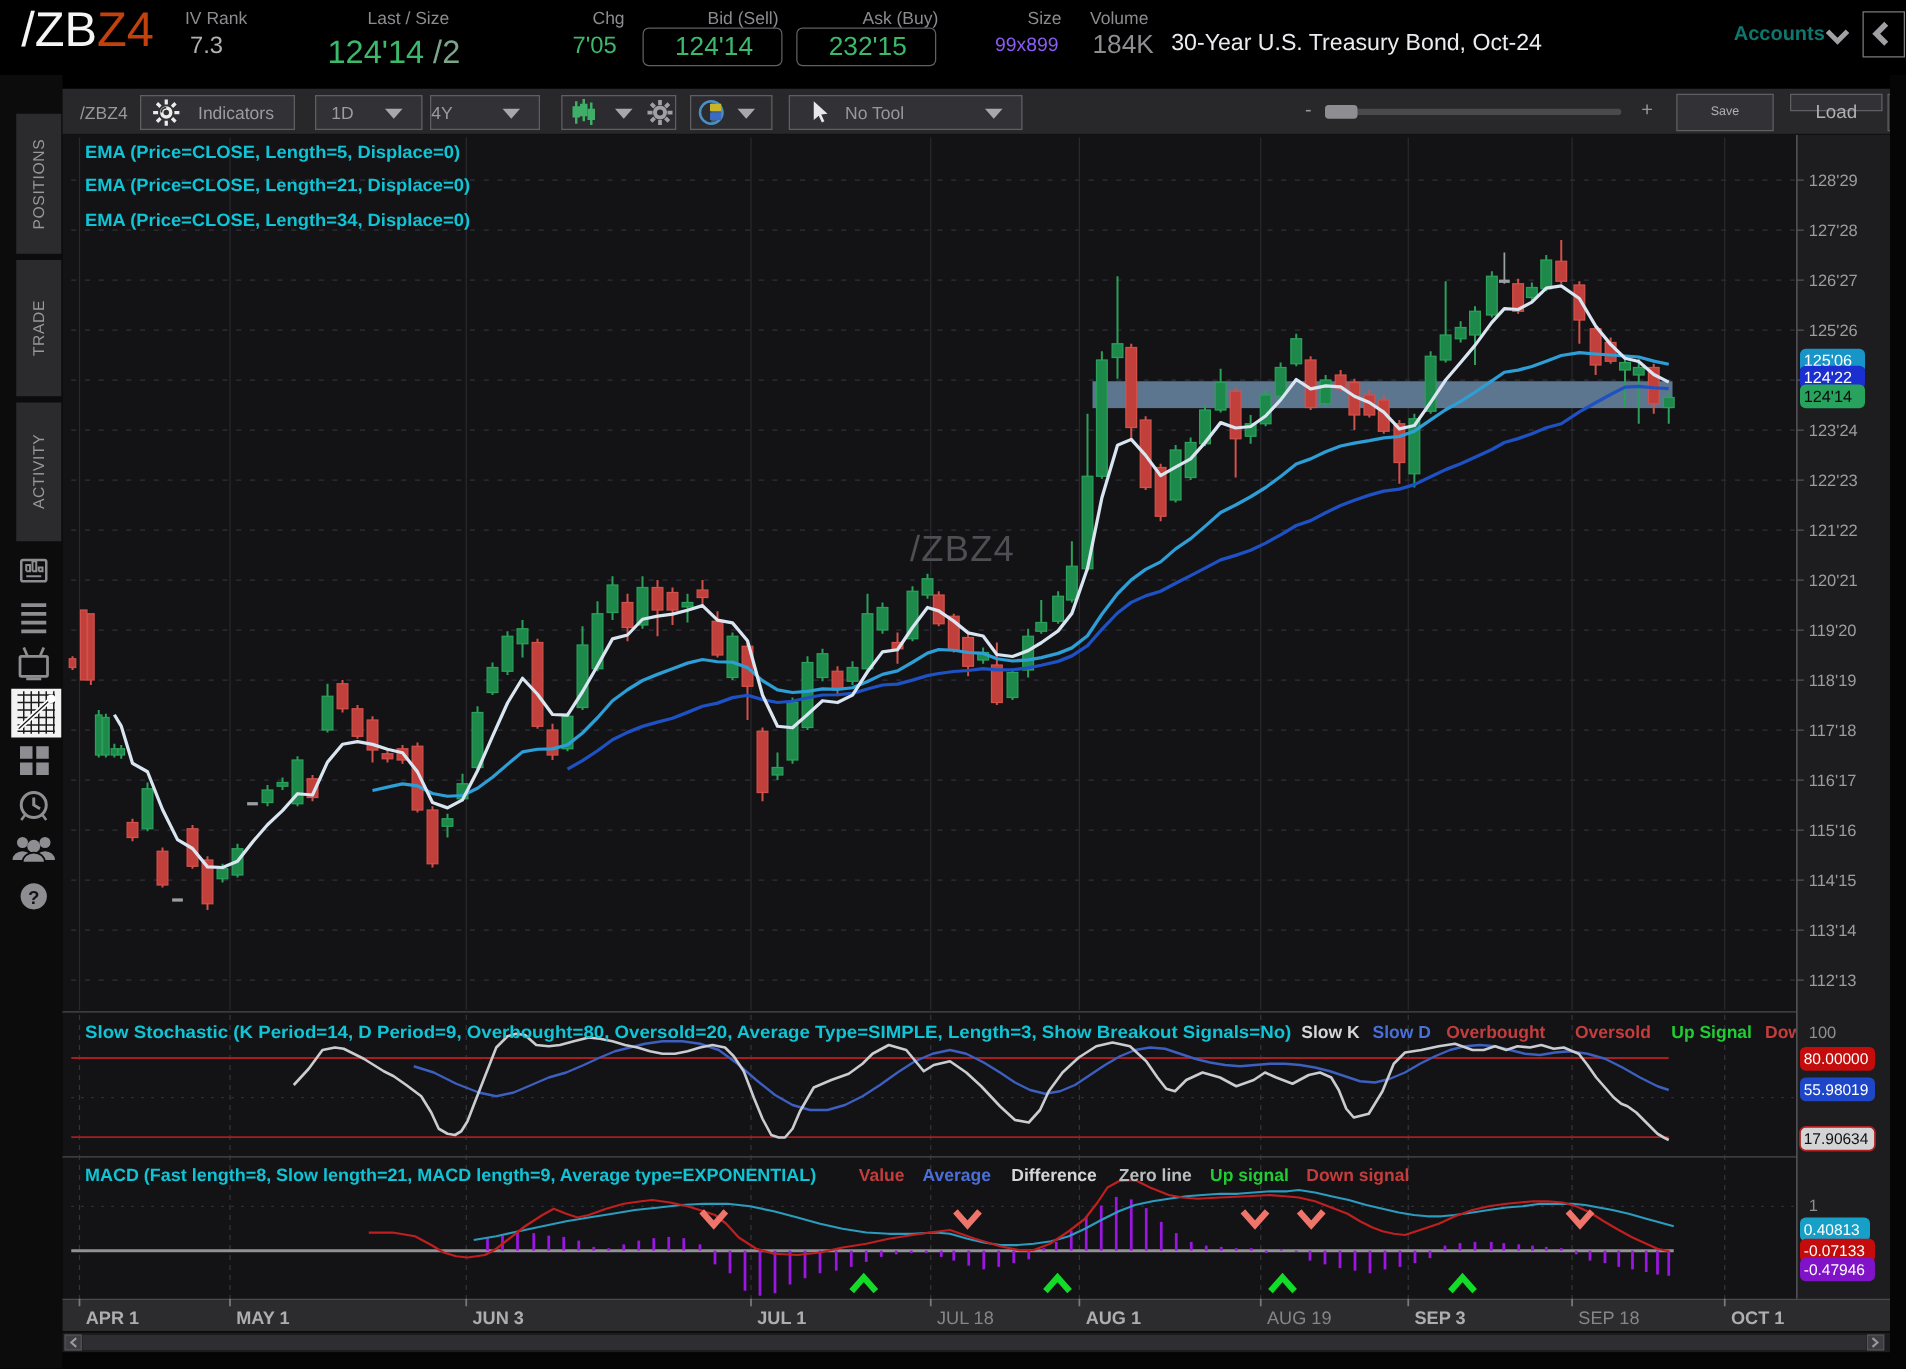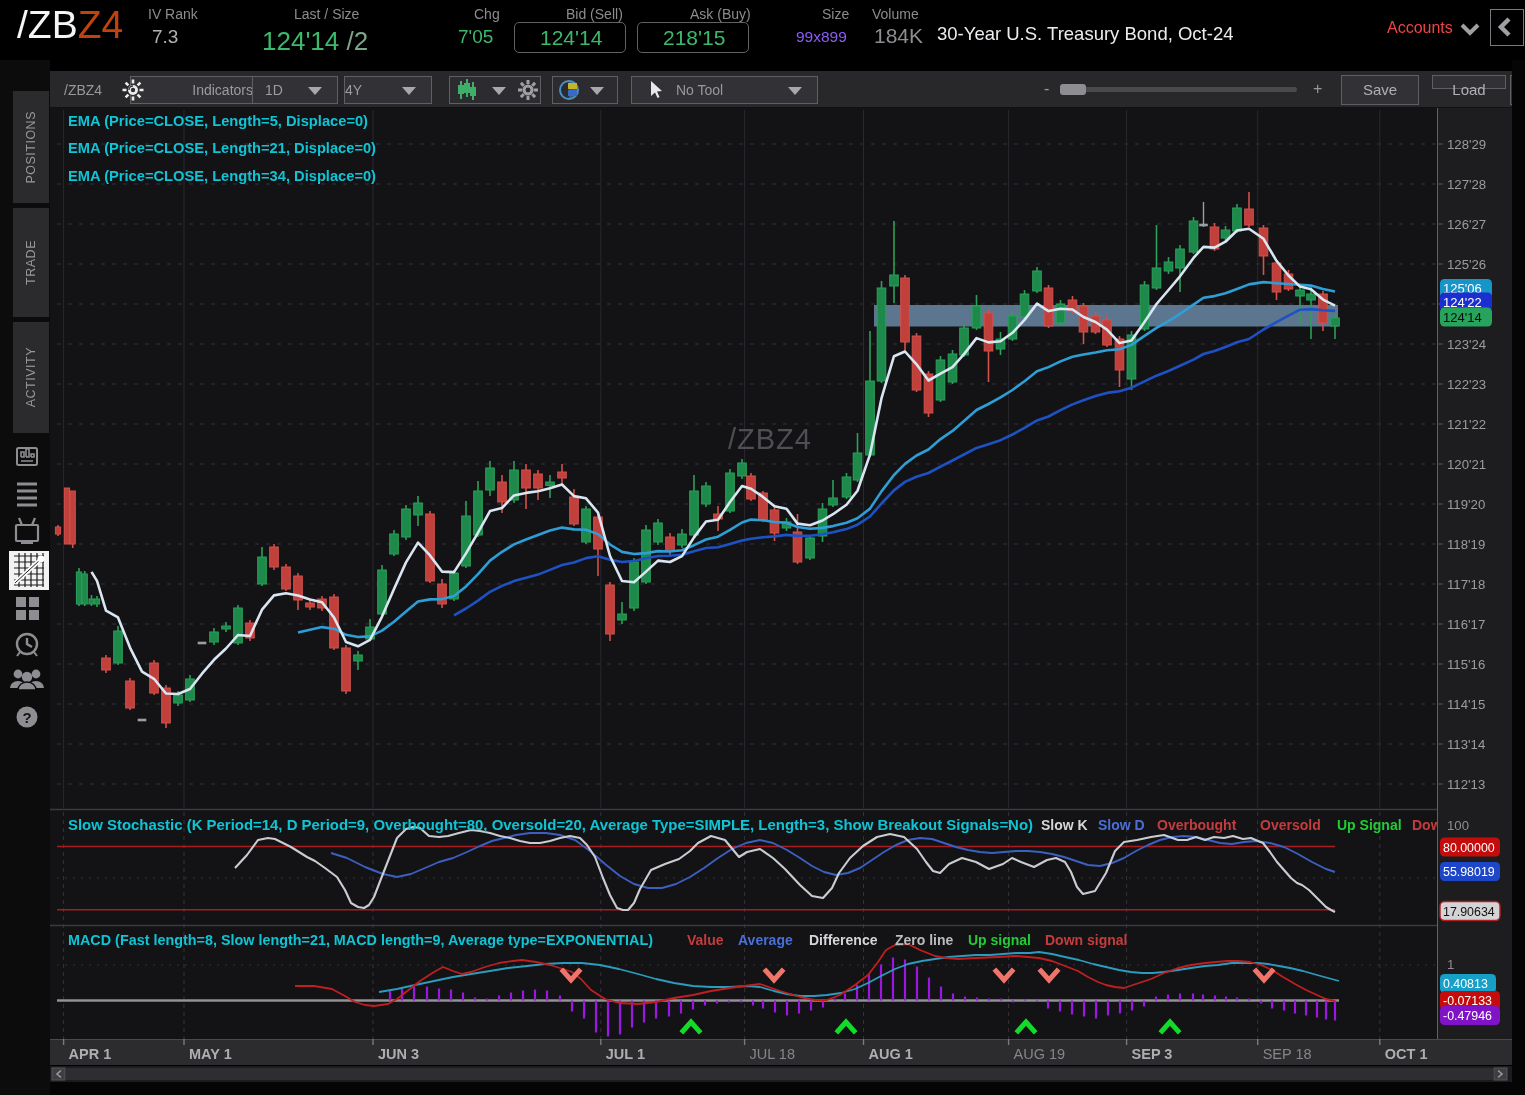--- a/index.html
+++ b/index.html
@@ -21,27 +21,27 @@
 <div class="abs val" style="left:152px;top:26px">7.3</div>
 <div class="abs lbl" style="left:294px;top:6px">Last / Size</div>
 <div class="abs val grn" style="left:262px;top:26px;font-size:26px">124'14<span style="color:#7da58c"> /2</span></div>
 <div class="abs lbl" style="left:474px;top:6px">Chg</div>
 <div class="abs val grn" style="left:458px;top:26px">7'05</div>
 <div class="abs lbl" style="left:566px;top:6px">Bid (Sell)</div>
 <div class="abs" style="left:514px;top:22px;width:112px;height:31px;border:1.4px solid #606065;border-radius:5px"></div>
 <div class="abs val grn" style="left:540px;top:26px;font-size:21px">124'14</div>
 <div class="abs lbl" style="left:690px;top:6px">Ask (Buy)</div>
 <div class="abs" style="left:637px;top:22px;width:112px;height:31px;border:1.4px solid #606065;border-radius:5px"></div>
-<div class="abs val grn" style="left:663px;top:26px;font-size:21px">218'15</div>
+<div class="abs val grn" style="left:663px;top:26px;font-size:21px">232'15</div>
 <div class="abs lbl" style="left:822px;top:6px">Size</div>
 <div class="abs" style="left:796px;top:28px;font-size:15.5px;color:#8b5cf6">99x899</div>
 <div class="abs lbl" style="left:872px;top:6px">Volume</div>
 <div class="abs" style="left:874px;top:24px;font-size:21px;color:#8e8e92">184K</div>
 <div class="abs" style="left:937px;top:23px;font-size:18.5px;color:#ececf0">30-Year U.S. Treasury Bond, Oct-24</div>
-<div class="abs" style="left:1387px;top:19px;font-size:16px;font-weight:normal;color:#ef4444">Accounts</div>
+<div class="abs" style="left:1387px;top:19px;font-size:16px;font-weight:bold;color:#0f766e">Accounts</div>
 <svg class="abs" style="left:1459px;top:22px" width="22" height="14">
     <path d="M3 3 L11 11 L19 3" fill="none" stroke="#a0a0a4" stroke-width="4"></path>
   </svg>
 <div class="abs" style="left:1490px;top:9px;width:34px;height:37px;border:1.6px solid #7a7a7e"></div>
 <svg class="abs" style="left:1496px;top:17px" width="20" height="20">
     <path d="M13 2 L5 10 L13 18" fill="none" stroke="#a0a0a4" stroke-width="4.5"></path>
   </svg>
 
 <div class="abs" style="left:0;top:60px;width:50px;height:1035px;background:#0c0c0d"></div>
 <div class="abs" style="left:13px;top:91px;width:36px;height:112px;background:#2b2b2e"></div>
@@ -101,21 +101,21 @@
    <path d="M10 248 a8 7 0 0 1 16 0 z M28 248 a8 7 0 0 1 16 0 z"></path>
    <path d="M18 250 a9 8 0 0 1 18 0 z" stroke="#0c0c0d" stroke-width="1.4"></path>
   </g>
 
   <circle cx="27" cy="277" r="10.5" fill="#8e8e92"></circle>
   <text x="27" y="283" text-anchor="middle" style="font-size:15px;font-weight:bold;fill:#141416">?</text>
 </svg>
 
 <div class="abs" style="left:50px;top:71px;width:1475px;height:37px;background:#28282b;border-bottom:1px solid #111"></div>
 <div class="abs" style="left:64px;top:82px;font-size:14px;color:#98989c">/ZBZ4</div>
-<div class="tbtn" style="left:130px;top:76px;width:124px;height:28px;line-height:26px;padding-left:14px;text-align:right">&nbsp;&nbsp;&nbsp;&nbsp;Indicators</div>
+<div class="tbtn" style="left:112px;top:76px;width:124px;height:28px;line-height:26px;padding-left:14px;text-align:center">&nbsp;&nbsp;&nbsp;&nbsp;Indicators</div>
 <svg class="abs" style="left:122px;top:79px" width="22" height="22" viewBox="0 0 22 22">
     <g fill="#ececec">
       <circle cx="11" cy="11" r="5"></circle>
       <g stroke="#ececec" stroke-width="2.6">
         <path d="M11 0.5 v4 M11 17.5 v4 M0.5 11 h4 M17.5 11 h4 M3.6 3.6 l2.8 2.8 M15.6 15.6 l2.8 2.8 M18.4 3.6 l-2.8 2.8 M6.4 15.6 l-2.8 2.8"></path>
       </g>
     </g>
     <circle cx="11" cy="11" r="2.2" fill="#323236"></circle>
     <path d="M11 7 a4 4 0 0 0 -4 4" stroke="#323236" stroke-width="1.4" fill="none"></path>
   </svg>
@@ -165,21 +165,21 @@
     <path d="M3 1 L3 16 L7 12.5 L9.5 18 L11.5 17 L9 11.5 L14 11 Z" fill="#e8e8ec"></path>
   </svg>
 <div class="abs" style="left:676px;top:82px;font-size:14px;color:#98989c">No Tool</div>
 <svg class="abs" style="left:786px;top:86px" width="18" height="11">
     <path d="M2 1 L9 9 L16 1 Z" fill="#a8a8ac"></path>
   </svg>
 <div class="abs" style="left:1044px;top:80px;font-size:16px;color:#98989c">-</div>
 <div class="abs" style="left:1060px;top:87px;width:237px;height:5px;background:#4a4a4e;border-radius:3px"></div>
 <div class="abs" style="left:1060px;top:84px;width:26px;height:11px;background:#8e8e92;border-radius:3px"></div>
 <div class="abs" style="left:1313px;top:80px;font-size:16px;color:#98989c">+</div>
-<div class="tbtn" style="left:1341px;top:75px;width:78px;height:30px;line-height:28px;font-size:15px;color:#b0b0b4">Save</div>
+<div class="tbtn" style="left:1341px;top:75px;width:78px;height:30px;line-height:28px;font-size:10px;color:#b0b0b4">Save</div>
 <div class="tbtn" style="left:1432px;top:75px;width:74px;height:14px;line-height:28px;font-size:15px;color:#b0b0b4">Load</div>
 <div class="abs" style="left:1510px;top:75px;width:15px;height:30px;border:1px solid #5e5e63;background:#323236"></div>
 
 <svg class="abs" style="left:0;top:0" width="1525" height="1095" viewBox="0 0 1525 1095">
 <rect x="50" y="108" width="1462" height="931" fill="#131316"></rect>
 <line x1="57" y1="144.0" x2="1437" y2="144.0" stroke="#30303a" stroke-width="1" stroke-dasharray="4 7"></line>
 <line x1="57" y1="184.0" x2="1437" y2="184.0" stroke="#30303a" stroke-width="1" stroke-dasharray="4 7"></line>
 <line x1="57" y1="224.0" x2="1437" y2="224.0" stroke="#30303a" stroke-width="1" stroke-dasharray="4 7"></line>
 <line x1="57" y1="264.0" x2="1437" y2="264.0" stroke="#30303a" stroke-width="1" stroke-dasharray="4 7"></line>
 <line x1="57" y1="304.0" x2="1437" y2="304.0" stroke="#30303a" stroke-width="1" stroke-dasharray="4 7"></line>

